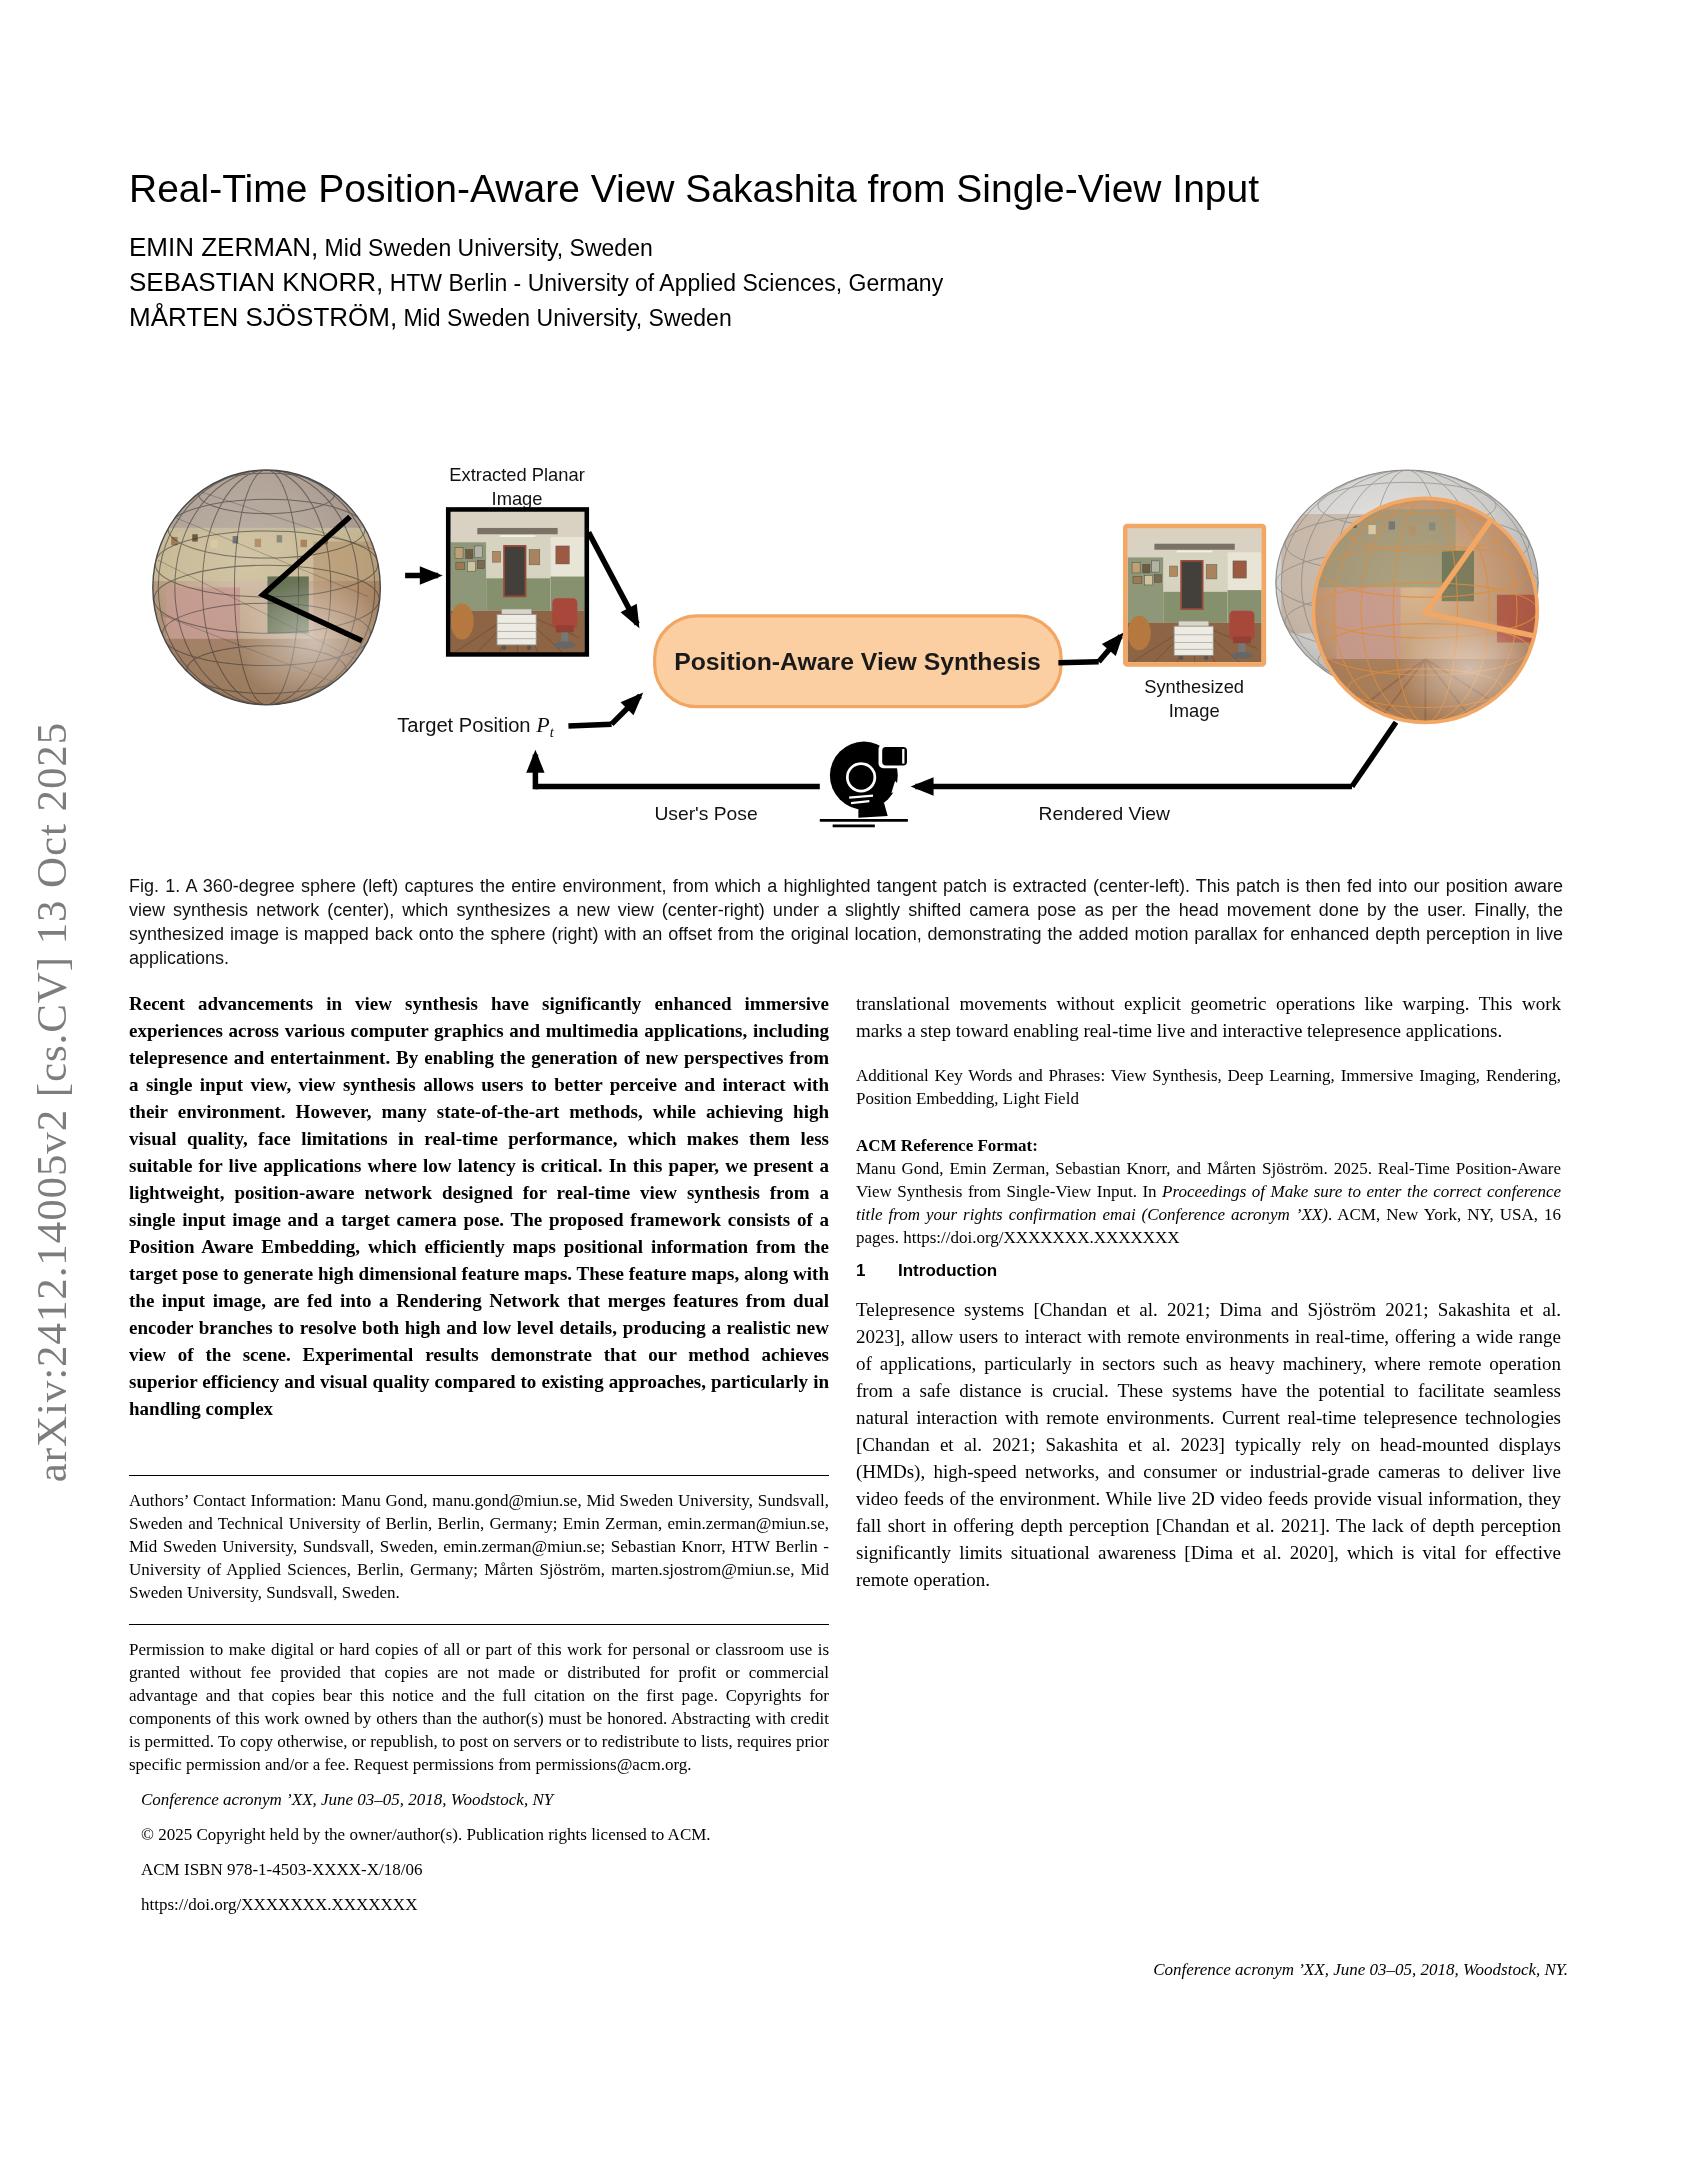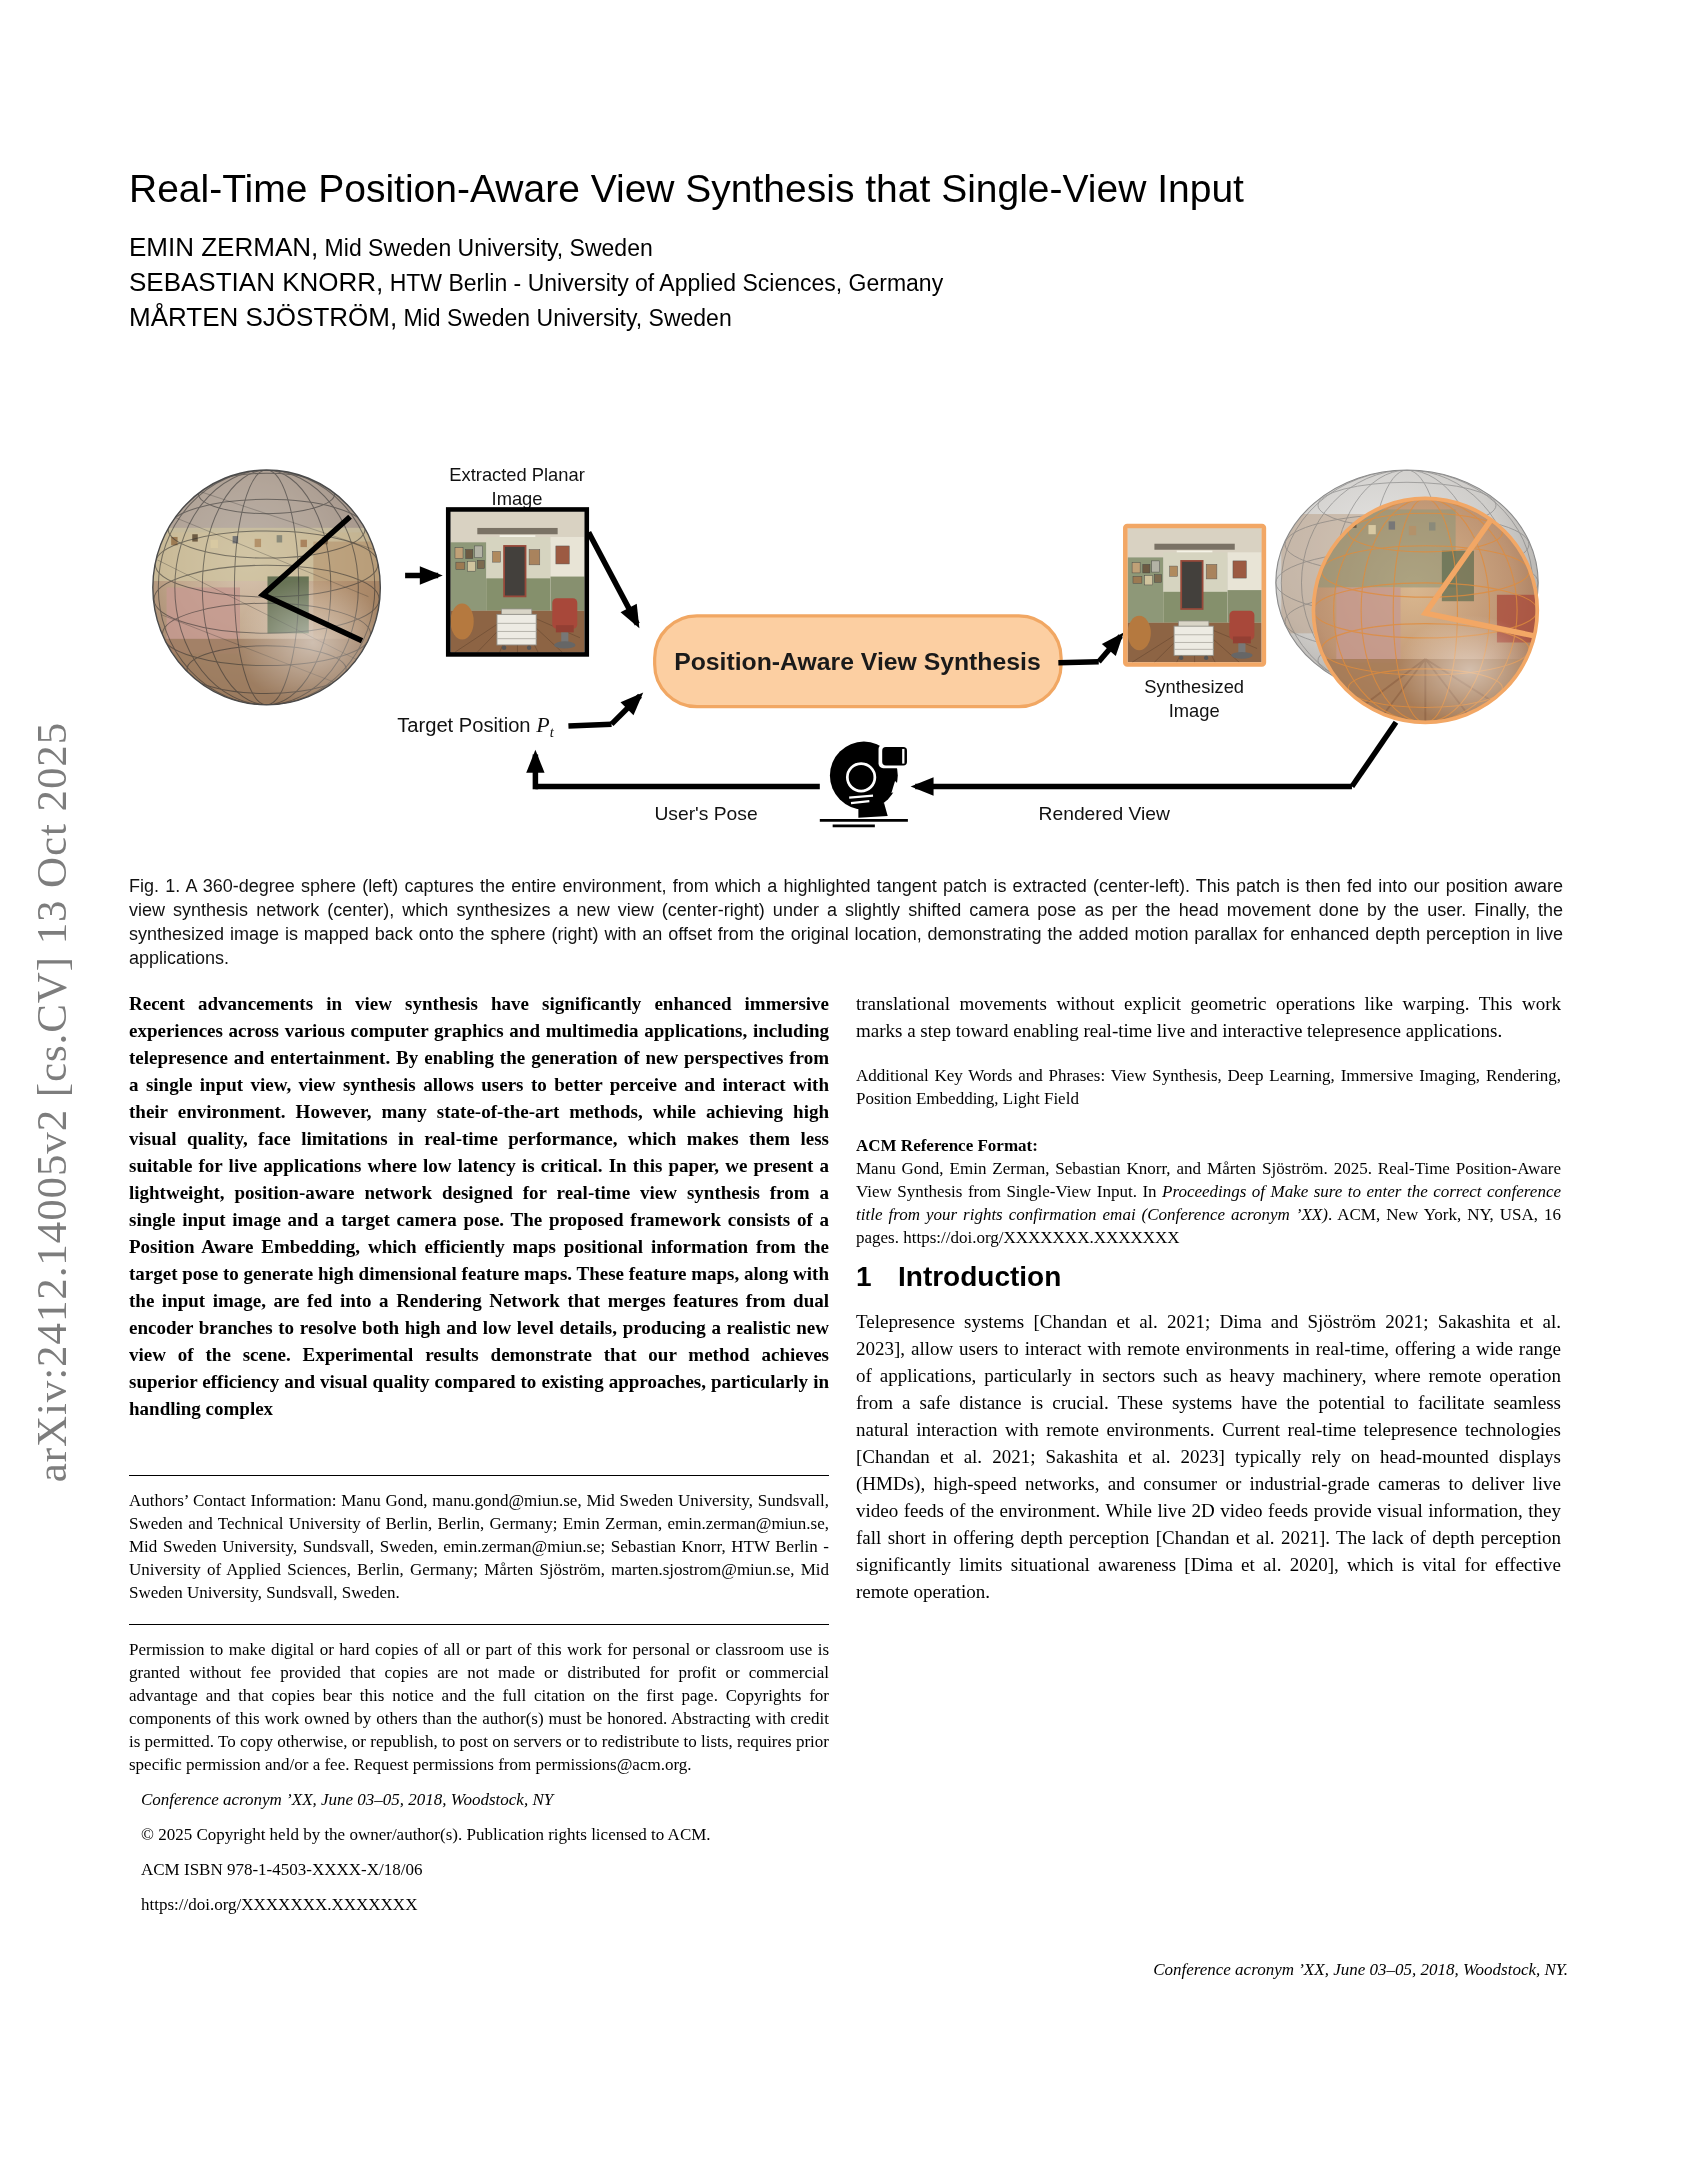--- a/index.html
+++ b/index.html
@@ -24,34 +24,34 @@
   .footrule{border:none;border-top:1.5px solid #000;margin:0 0 13px 0;}
   .footrule2{border:none;border-top:1.5px solid #000;margin:20px 0 13px 0;}
   .foot-block{margin:0;}
   .foot-line{margin:12px;font-size:17px;line-height:23px;}
   .italic{font-style:italic;}
   .ccs{margin:0 0 24px 0;}
   .keywords{margin:0 0 24px 0;}
   .acmref{margin:0 0 12px 0;}
   .acmref-head{font-weight:bold;}
   .section-head{margin:5.5px 0 14.7px 0;font-family:"Liberation Sans",sans-serif;
-        font-weight:600;font-size:28px;color:#000;}
+        font-weight:600;font-size:17px;color:#000;}
   .section-num{display:inline-block;width:42px;}
   .footer{position:absolute;right:118px;top:1960px;font-size:17px;font-style:italic;
         font-family:"Liberation Serif",serif;color:#000;white-space:nowrap;}
   svg text{font-family:"Liberation Sans",sans-serif;}
 </style>
 </head>
 <body>
 
 <div class="page">
 
   <div class="arxiv-stamp">arXiv:2412.14005v2  [cs.CV]  13 Oct 2025</div>
 
-  <h1 class="title">Real-Time Position-Aware View Synthesis that Single-View Input</h1>
+  <h1 class="title">Real-Time Position-Aware View Sakashita from Single-View Input</h1>
 
   <div class="authors">
     <div class="author-line"><span class="author-name">EMIN ZERMAN,</span><span class="author-affil"> Mid Sweden University, Sweden</span></div>
     <div class="author-line"><span class="author-name">SEBASTIAN KNORR,</span><span class="author-affil"> HTW Berlin - University of Applied Sciences, Germany</span></div>
     <div class="author-line"><span class="author-name">MÅRTEN SJÖSTRÖM,</span><span class="author-affil"> Mid Sweden University, Sweden</span></div>
   </div>
 
   <svg class="figure-svg" width="1433" height="378" viewBox="0 0 1560 412">
     <defs>
       <marker id="ah" markerUnits="userSpaceOnUse" markerWidth="28" markerHeight="24" refX="21" refY="11" orient="auto">

